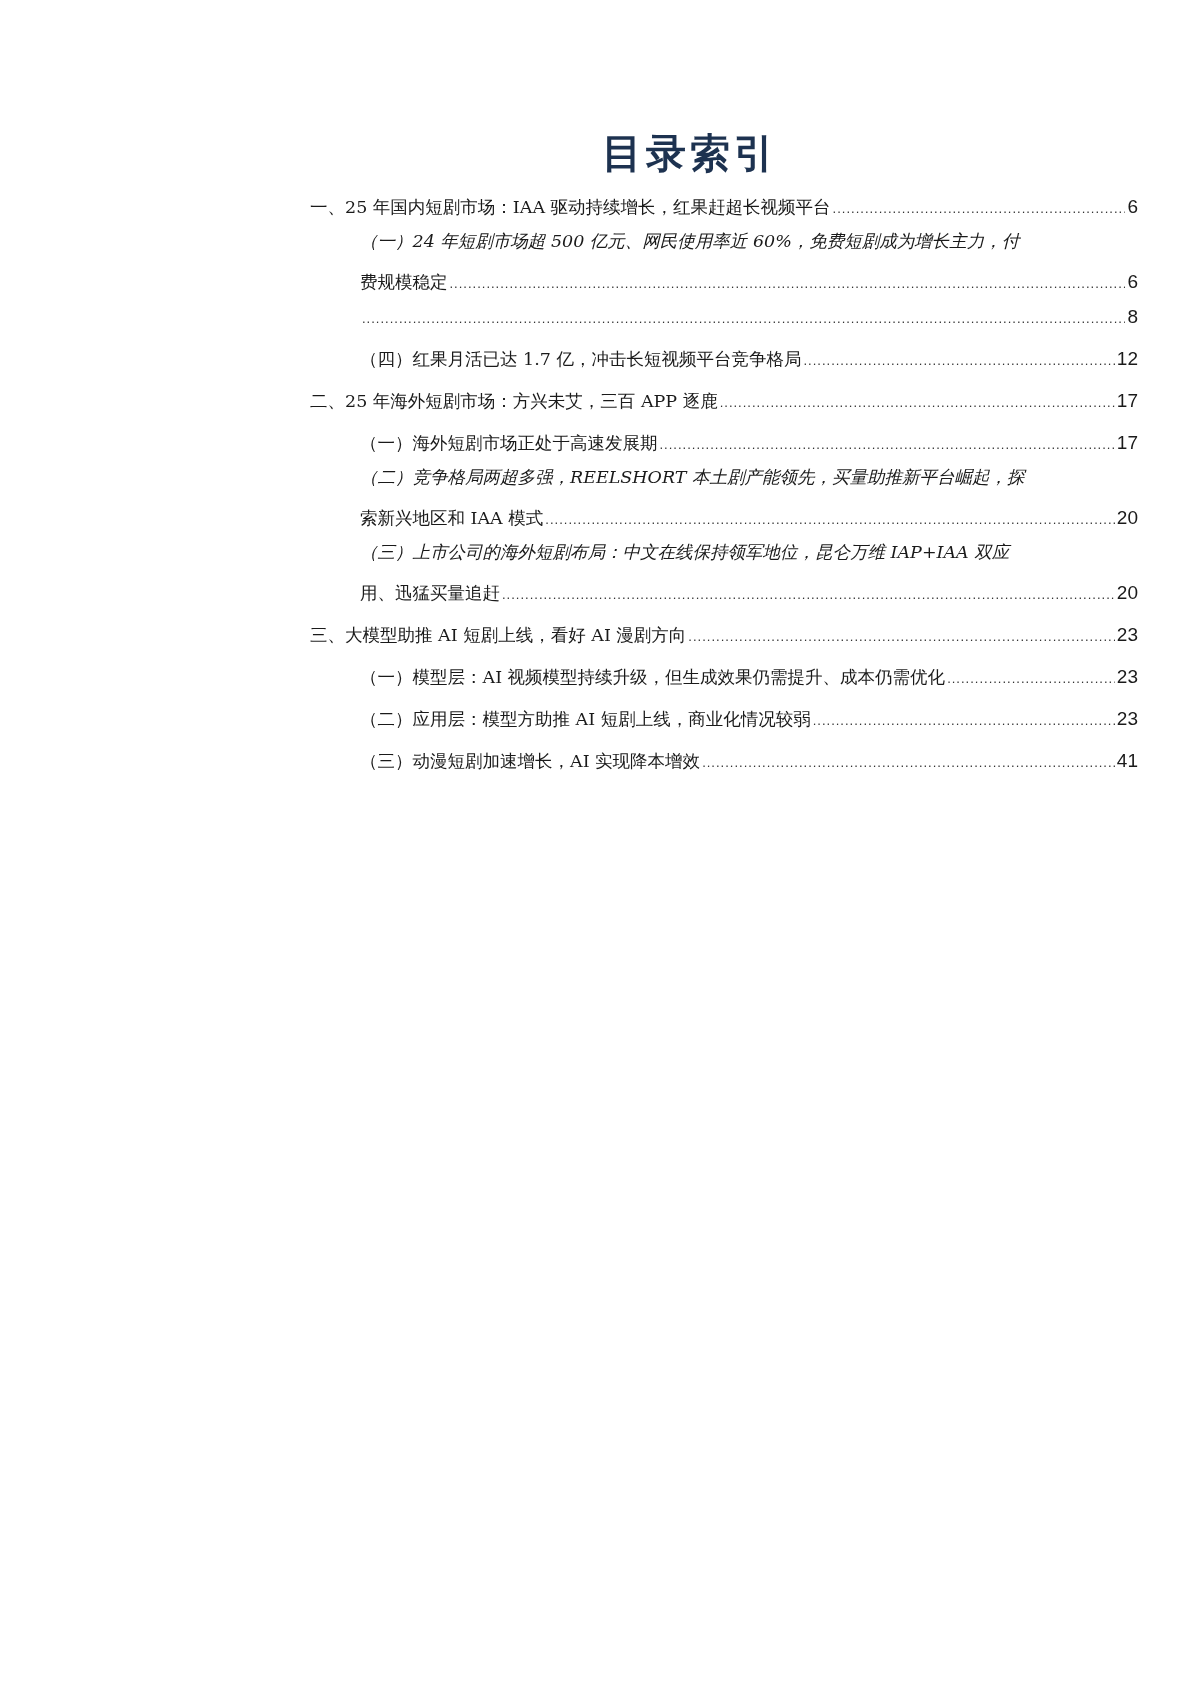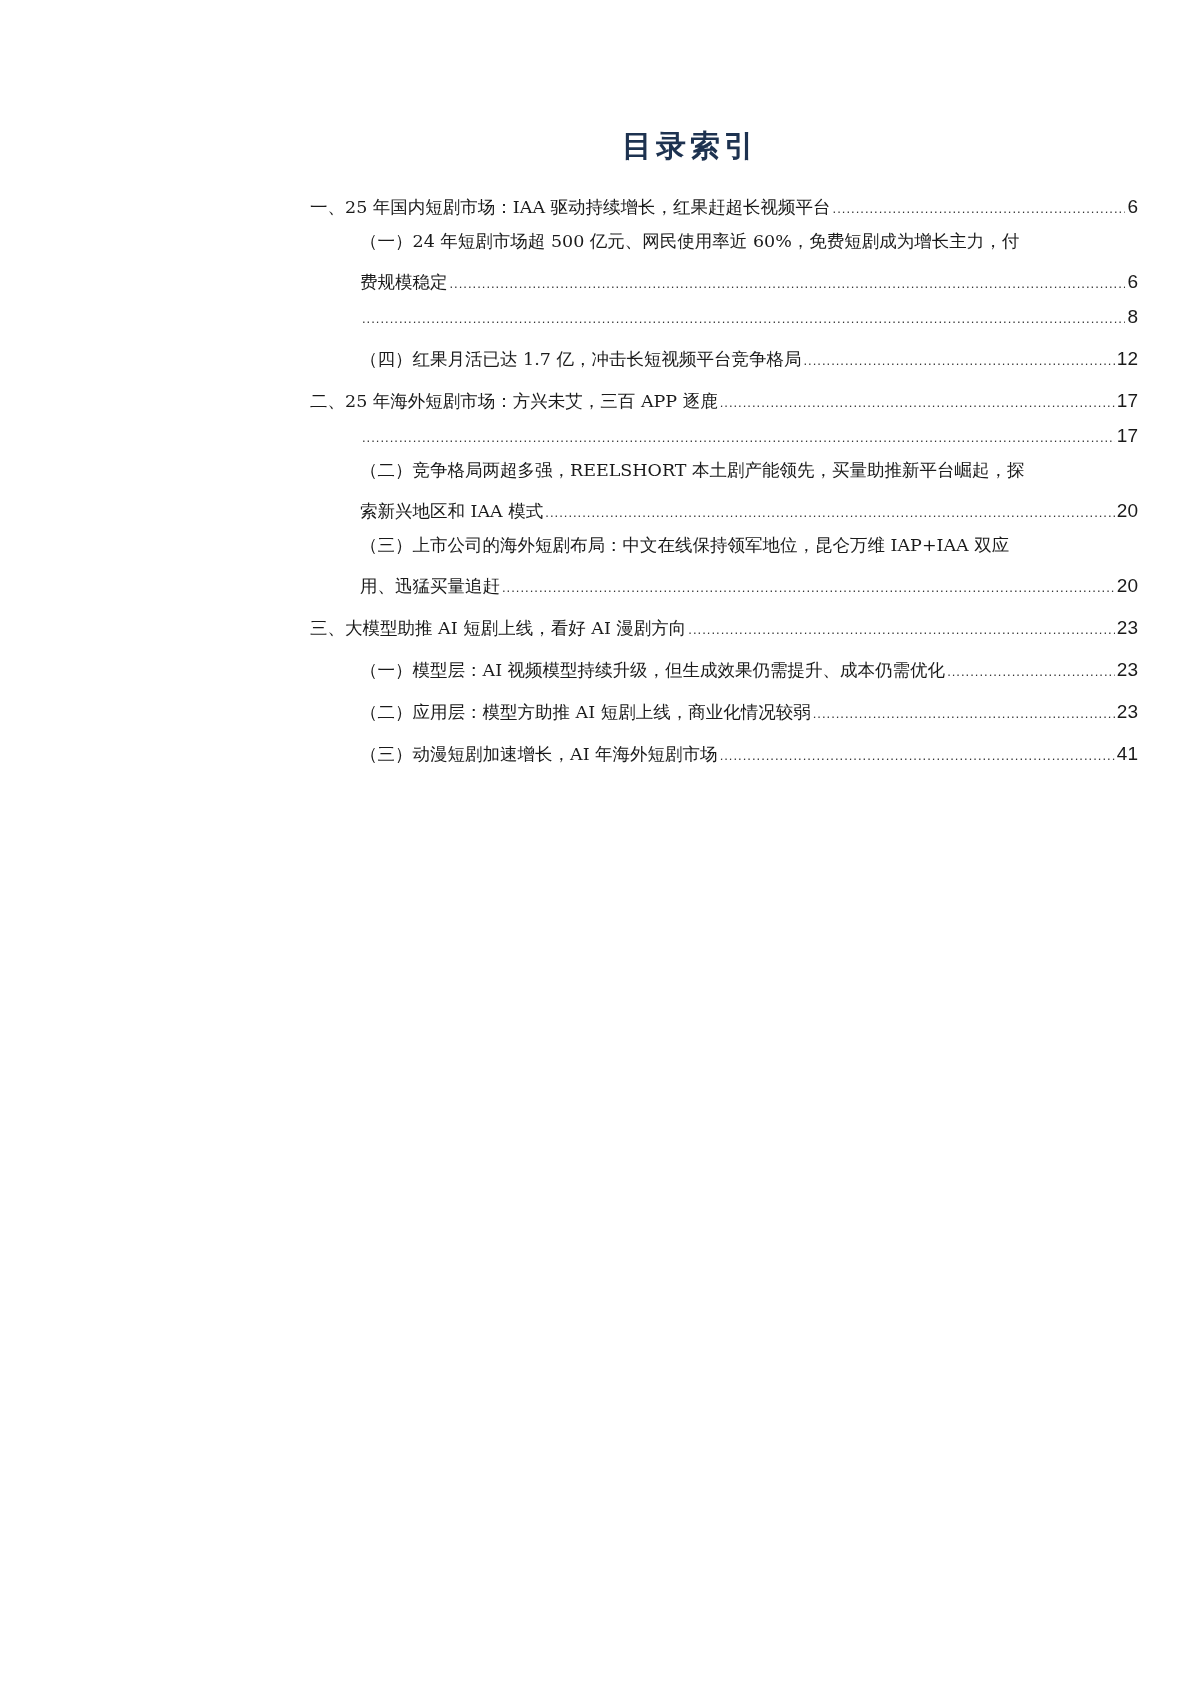--- a/index.html
+++ b/index.html
@@ -3,41 +3,41 @@
 <meta charset="utf-8">
 <style>
   html, body { margin: 0; padding: 0; background: #ffffff; }
   body {
     width: 1200px; height: 1698px; position: relative; overflow: hidden;
     font-family: "DejaVu Serif", "Liberation Serif", serif;
     color: #1a1a1a;
   }
   .title {
     position: absolute; left: 0; width: 1080px; top: 126px;
-    text-align: center; font-size: 30px; font-weight: bold;
+    text-align: center; font-size: 40px; font-weight: bold;
     color: #1d3250; letter-spacing: 4px; padding-left: 300px; box-sizing: border-box;
     font-family: "DejaVu Sans", sans-serif;
   }
   .toc {
     position: absolute; left: 310px; top: 183px; width: 828px;
     font-size: 17.5px; line-height: 33px;
   }
   .entry { display: flex; align-items: baseline; white-space: nowrap; }
   .entry.l2 { padding-left: 50px; }
   .entry .text { flex: 0 0 auto; margin-top: 8px; }
   .entry .leader {
     flex: 1 1 auto; overflow: hidden; margin: 0 2px;
     color: #333; letter-spacing: 1px;
     font-family: "Liberation Sans", sans-serif; font-size: 13px;
   }
   .entry .leader::before {
     content: "........................................................................................................................................................................................................................................";
   }
   .entry .page { flex: 0 0 auto; font-family: "Liberation Sans", sans-serif; font-size: 19px; }
-  .first-line { padding-left: 50px; white-space: nowrap; }
+  .first-line { padding-left: 50px; white-space: nowrap; font-style: italic; }
 </style>
 </head>
 <body>
 
 <div class="title">目录索引</div>
 
 <div class="toc">
   <div class="entry">
     <span class="text">一、25 年国内短剧市场：IAA 驱动持续增长，红果赶超长视频平台</span>
     <span class="leader"></span>
@@ -63,20 +63,21 @@
     <span class="page">12</span>
   </div>
 
   <div class="entry">
     <span class="text">二、25 年海外短剧市场：方兴未艾，三百 APP 逐鹿</span>
     <span class="leader"></span>
     <span class="page">17</span>
   </div>
 
   <div class="entry l2">
+    <span class="text">（一）海外短剧市场正处于高速发展期</span>
     <span class="leader"></span>
     <span class="page">17</span>
   </div>
 
   <div class="first-line">（二）竞争格局两超多强，REELSHORT 本土剧产能领先，买量助推新平台崛起，探</div>
   <div class="entry l2">
     <span class="text">索新兴地区和 IAA 模式</span>
     <span class="leader"></span>
     <span class="page">20</span>
   </div>
@@ -100,17 +101,17 @@
     <span class="page">23</span>
   </div>
 
   <div class="entry l2">
     <span class="text">（二）应用层：模型方助推 AI 短剧上线，商业化情况较弱</span>
     <span class="leader"></span>
     <span class="page">23</span>
   </div>
 
   <div class="entry l2">
-    <span class="text">（三）动漫短剧加速增长，AI 年海外短剧市场</span>
+    <span class="text">（三）动漫短剧加速增长，AI 实现降本增效</span>
     <span class="leader"></span>
     <span class="page">41</span>
   </div>
 </div>
 
 </body></html>

